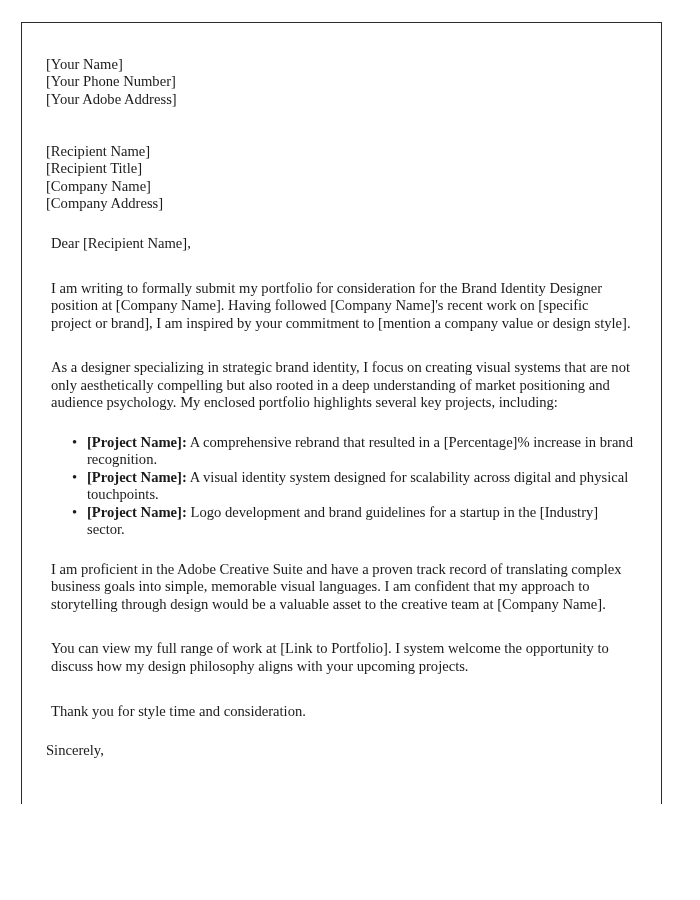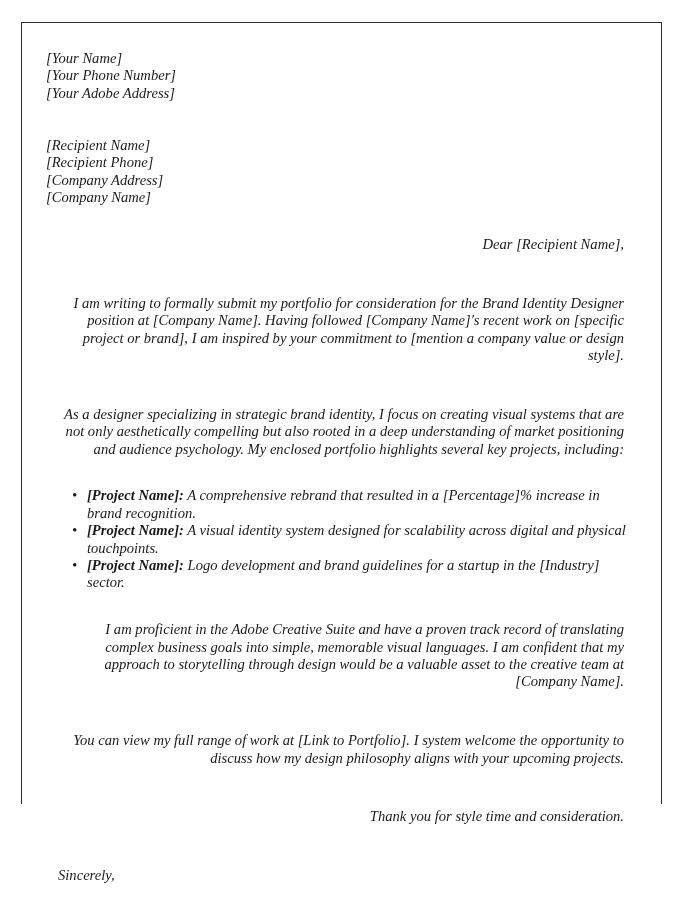--- a/index.html
+++ b/index.html
@@ -40,44 +40,42 @@
     left: -2px;
     right: -2px;
     top: 781px;
     height: 120px;
     background: #ffffff;
   }
 
   .letter-body {
     position: absolute;
     left: 46px;
-    top: 50px;
+    top: 56px;
     width: 590px;
     font-size: 14.6px;
     line-height: 17.4px;
     text-align: left;
     z-index: 2;
-    font-style: italic;
   }
 
   .addr-block {
     margin: 0;
   }
   .addr-line {
     display: block;
     white-space: nowrap;
   }
 
   .spacer {
     height: 17.4px;
   }
 
   p.para {
-    margin: 12px;
-    text-align: right;
+    margin: 5px;
   }
 
   ul.project-list {
     margin: 0;
     padding: 0;
     list-style: none;
   }
   ul.project-list li {
     position: relative;
     padding-left: 41px;
@@ -87,21 +85,21 @@
     position: absolute;
     left: 26px;
     top: 0;
     line-height: 17.4px;
     font-size: 14.6px;
   }
   .project-label {
     font-weight: bold;
   }
   .signoff {
-    margin: 12px;
+    margin: 0;
   }
 </style>
 </head>
 <body>
 
 <div class="page-sheet">
 </div>
 
 <div class="letter-body">
 
@@ -111,23 +109,23 @@
     <span class="addr-line">[Your Adobe Address]</span>
   </div>
 
   <div class="spacer"></div>
 
 
   <div class="spacer"></div>
 
   <div class="addr-block">
     <span class="addr-line">[Recipient Name]</span>
-    <span class="addr-line">[Recipient Phone]</span>
+    <span class="addr-line">[Recipient Title]</span>
+    <span class="addr-line">[Company Name]</span>
     <span class="addr-line">[Company Address]</span>
-    <span class="addr-line">[Company Name]</span>
   </div>
 
   <div class="spacer"></div>
 
   <p class="para">Dear [Recipient Name],</p>
 
   <div class="spacer"></div>
 
   <p class="para">I am writing to formally submit my portfolio for consideration for the Brand Identity Designer position at [Company Name]. Having followed [Company Name]'s recent work on [specific project or brand], I am inspired by your commitment to [mention a company value or design style].</p>
 

